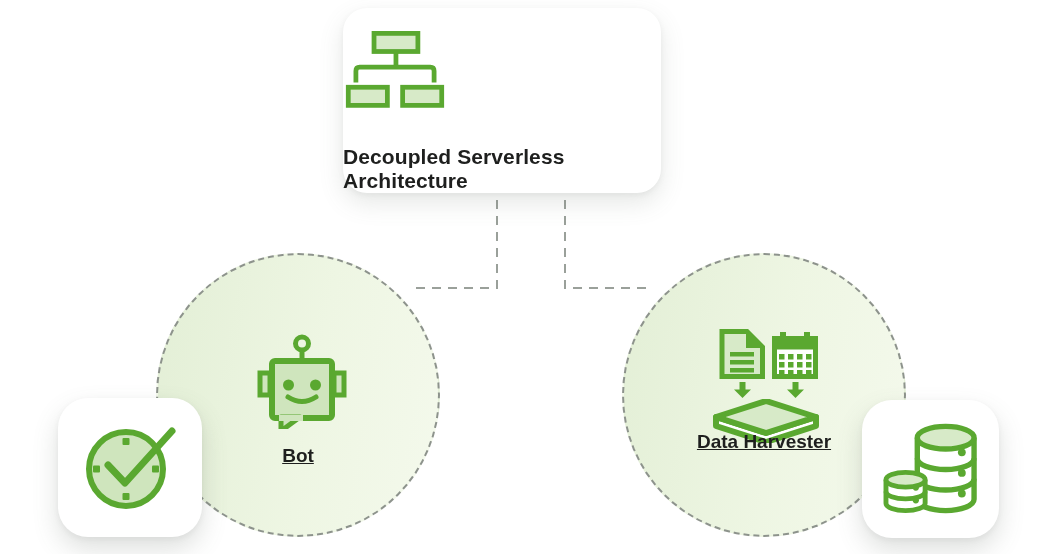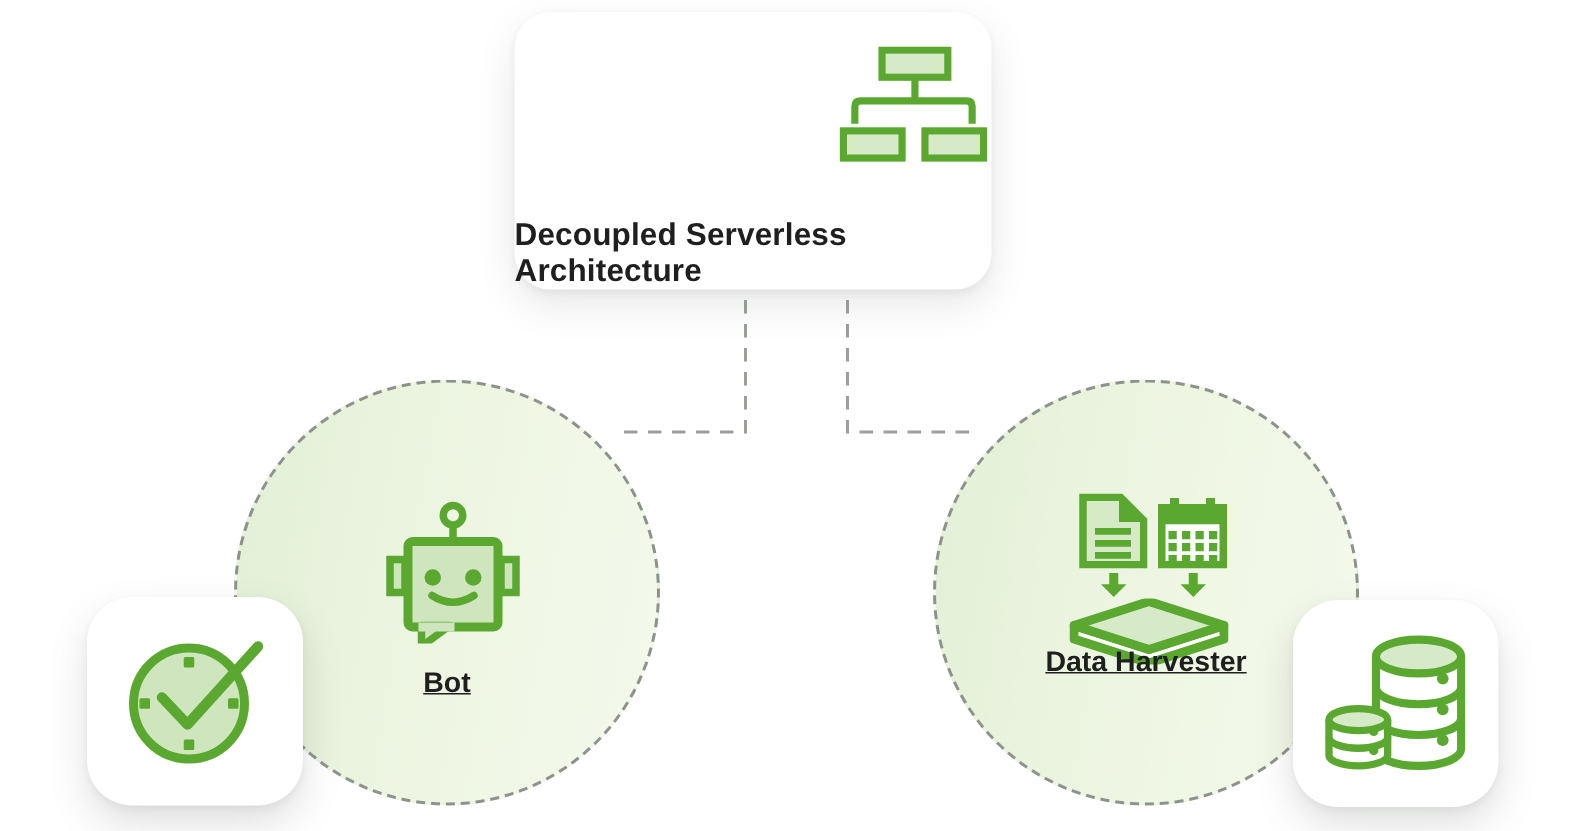--- a/index.html
+++ b/index.html
@@ -7,21 +7,21 @@
     position:relative;width:1062px;height:554px;overflow:hidden;background:#ffffff;
     font-family:"Liberation Sans","DejaVu Sans",sans-serif;
   }
   svg{display:block;}
   .connectors{position:absolute;left:0;top:0;width:1062px;height:554px;pointer-events:none;}
 
   .top-card{
     position:absolute;left:343px;top:8px;width:318px;height:185px;
     background:#ffffff;border-radius:24px;
     box-shadow:0 10px 24px rgba(100,110,100,0.16),0 2px 6px rgba(0,0,0,0.05);
-    display:flex;flex-direction:column;align-items:flex-end;
+    display:flex;flex-direction:column;align-items:flex-start;
   }
   .top-card .card-icon{margin-top:23px;}
   .card-title{
     margin-top:32px;font-size:21px;font-weight:700;color:#1e1f1e;letter-spacing:0.1px;
   }
 
   .node-circle{
     position:absolute;width:284px;height:284px;border-radius:50%;
     border:2px dashed #8d938c;box-sizing:border-box;
     background:linear-gradient(100deg,#e3efd6 0%,#eef6e3 55%,#f4f9ec 100%);

